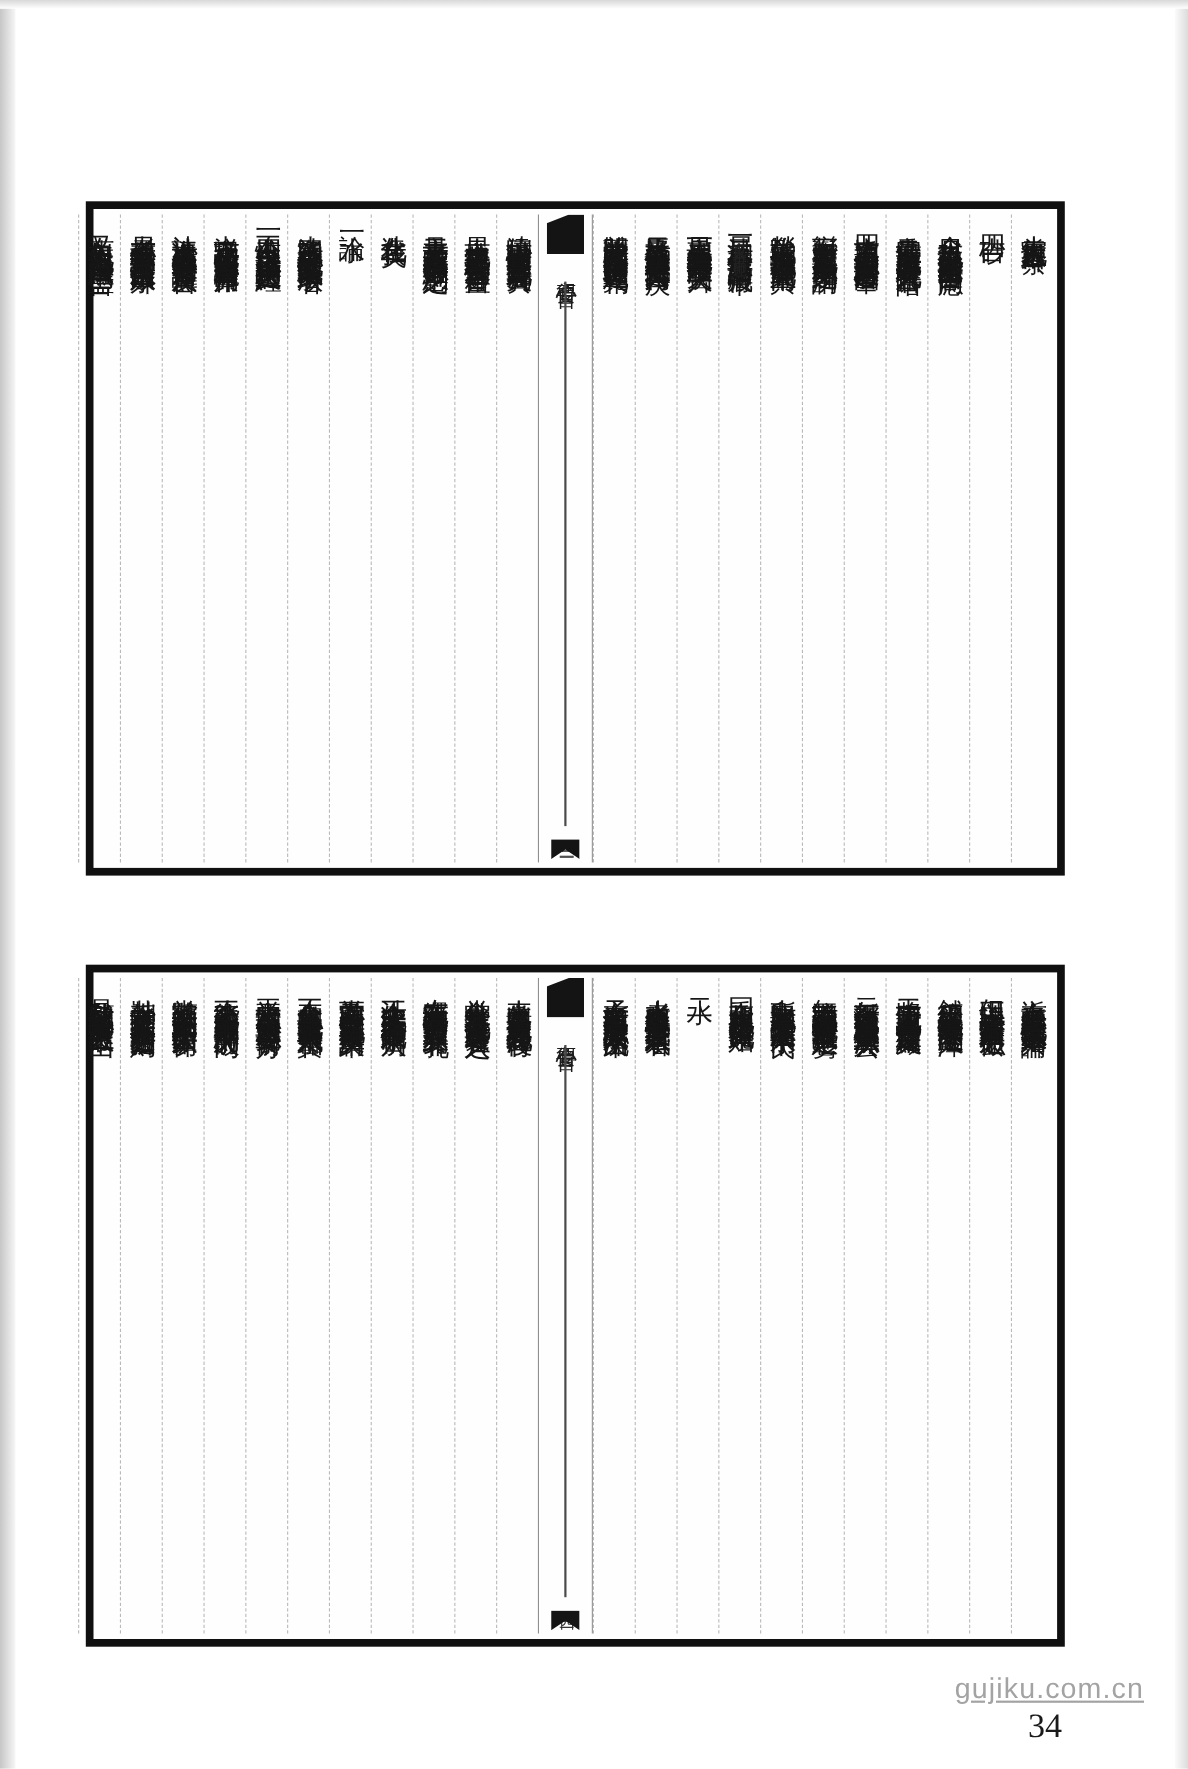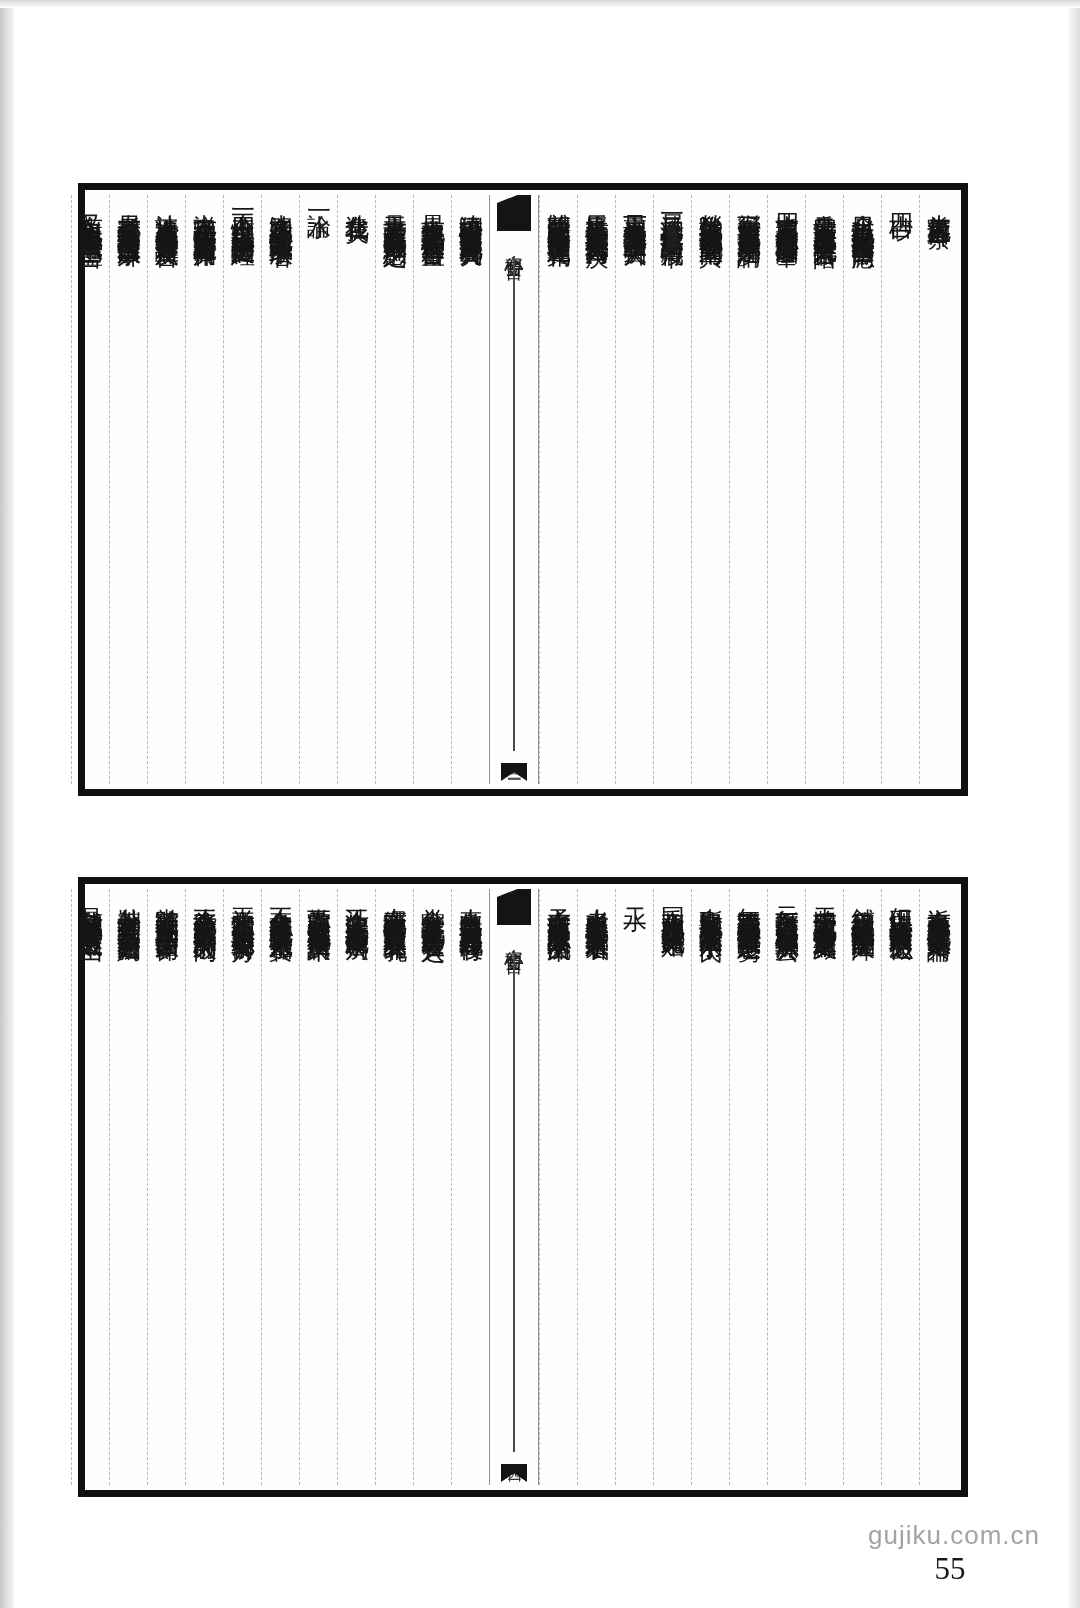--- a/index.html
+++ b/index.html
@@ -37,21 +37,21 @@
   .fold-title{writing-mode:vertical-rl;text-orientation:upright;
     font-size:19px;letter-spacing:2px;color:#1c1c1c;margin-top:9px;}
   .fold-line{flex:1 1 auto;width:0;border-left:2px solid #4a4a4a;margin:8px 0 6px;}
   .fold-folio{writing-mode:vertical-rl;text-orientation:upright;
     font-size:14px;letter-spacing:1px;color:#2a2a2a;}
   .fishtail{width:26px;height:18px;background:#141414;margin:4px 0 3px;
     clip-path:polygon(0 0,100% 0,100% 100%,50% 52%,0 100%);}
 
   .watermark{position:absolute;top:1520px;left:640px;width:400px;text-align:right;
     font-family:"Liberation Sans","DejaVu Sans",sans-serif;
-    font-size:26px;color:#a3a3a3;letter-spacing:1px;}
+    font-size:26px;color:#a3a3a3;letter-spacing:1px;text-decoration:underline;}
   .page-no{position:absolute;top:1551px;left:850px;width:200px;text-align:center;
     font-size:31px;color:#1a1a1a;}
 </style>
 </head>
 <body>
 
 <div class="scan-edge-left"></div>
 <div class="scan-edge-right"></div>
 <div class="scan-edge-top"></div>
 
@@ -117,13 +117,13 @@
       <div class="tcol"><span>不來金魚水蔭腮是也故近穴水爲要緊大抵水貴和</span></div>
       <div class="tcol"><span>平穴水要相當以小穴而朝大水如以嬰兒享食前方</span></div>
       <div class="tcol"><span>丈不能勝矣蓋穴前之水雖朝來不欲冲冲則射破內</span></div>
       <div class="tcol"><span>堂雖順去不欲直直則牽動土牛卜氏曰山如筆笏休</span></div>
       <div class="tcol"><span>裝卦水倒之玄莫問踪言水之來去如之玄之曲折則</span></div>
       <div class="tcol"><span>是顧我欲留又何必問其所去所來之方位故又云山</span></div>
     </div>
 </div>
 
 <div class="watermark">gujiku.com.cn</div>
-<div class="page-no">55</div>
+<div class="page-no">34</div>
 
 </body></html>

